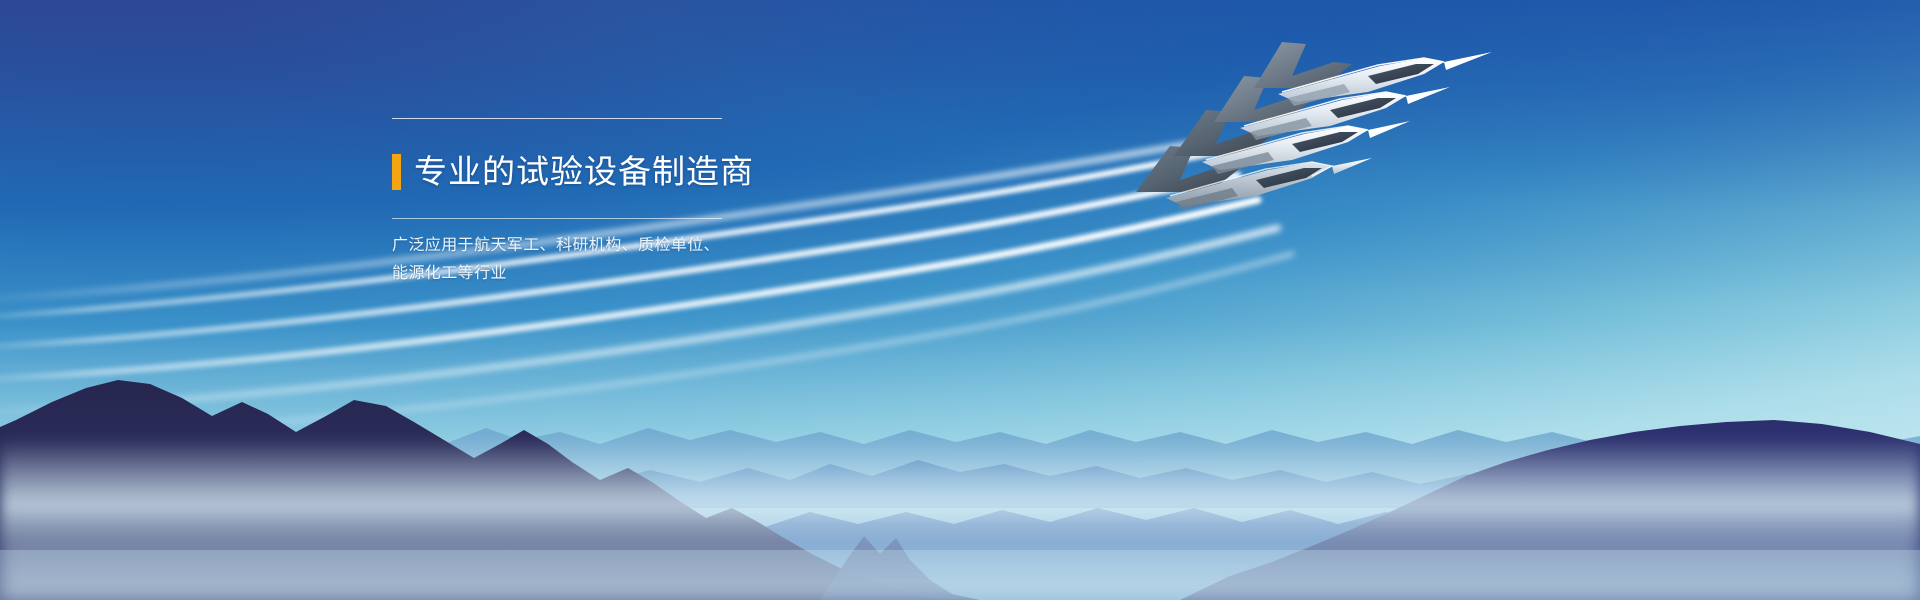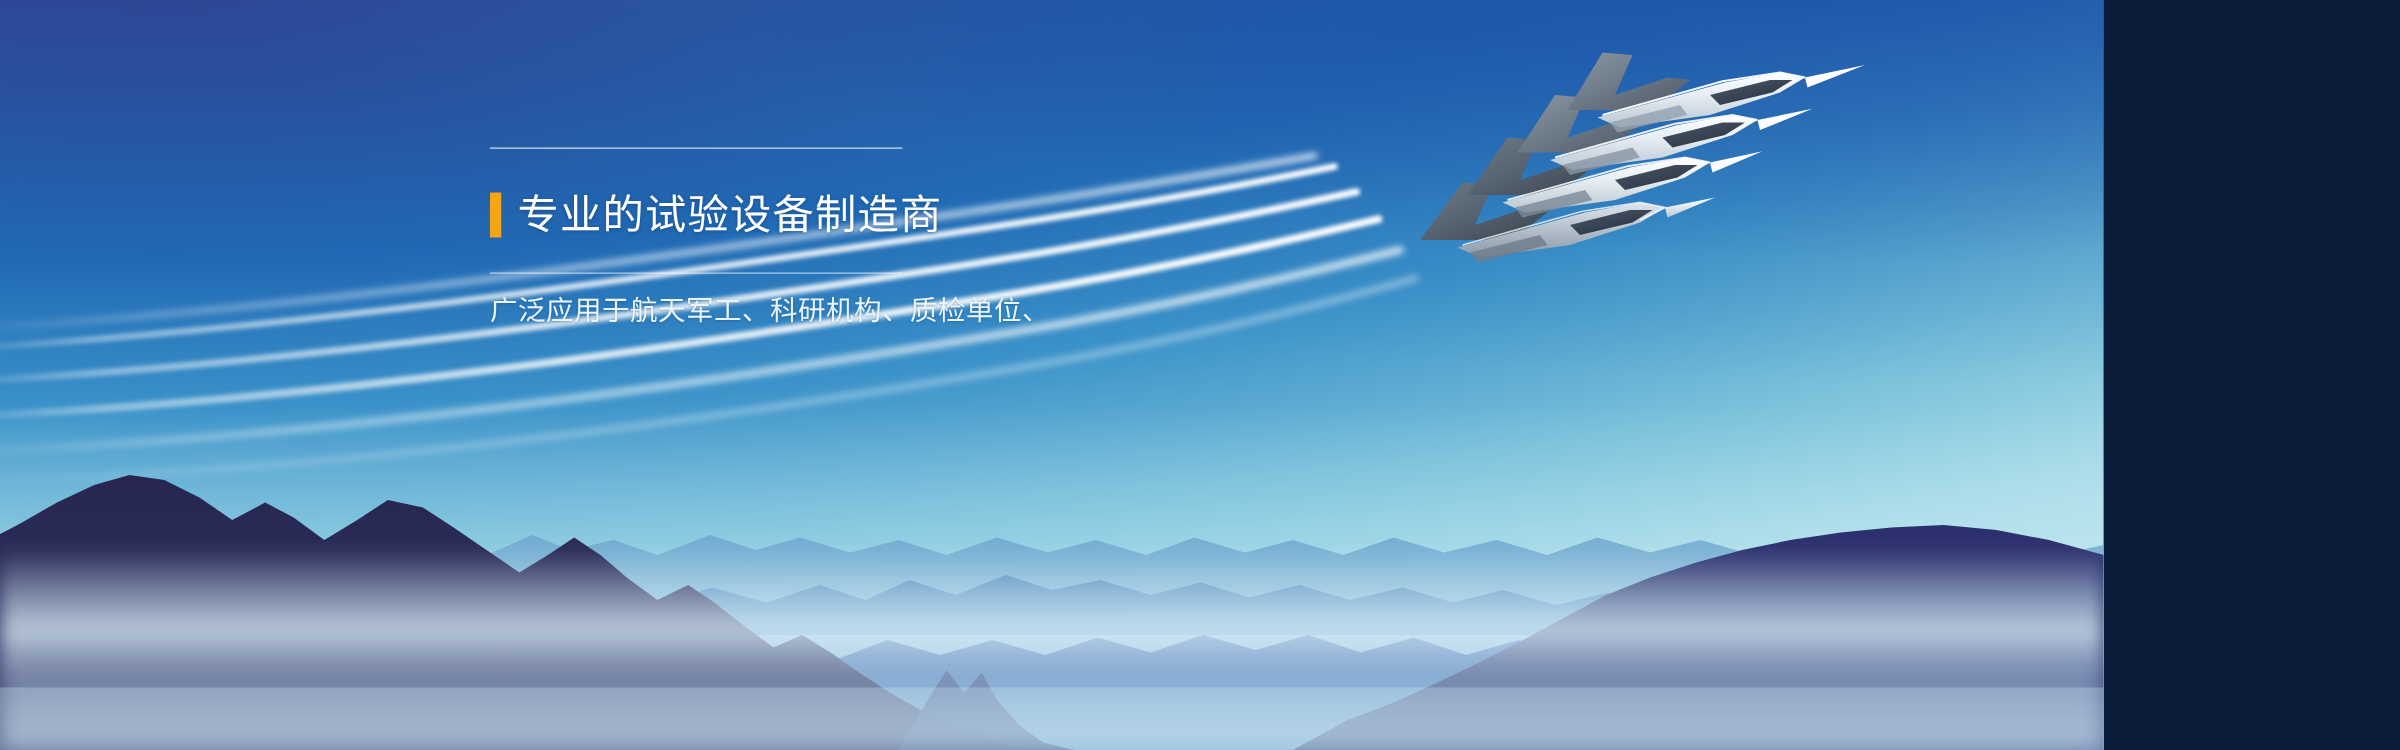--- a/index.html
+++ b/index.html
@@ -3,21 +3,21 @@
 <meta charset="utf-8">
 <title>Banner</title>
 <style>
   html, body {
     margin: 0;
     padding: 0;
     background: #0b1b3a;
   }
   #banner {
     position: relative;
-    width: 1683px;
+    width: 1920px;
     height: 600px;
     overflow: hidden;
     font-family: "DejaVu Sans", "Liberation Sans", sans-serif;
     user-select: none;
   }
 
   
   .sky {
     position: absolute;
     inset: 0;
@@ -134,21 +134,21 @@
     font-size: 33px;
     line-height: 1;
     letter-spacing: 1px;
     font-weight: 400;
     white-space: nowrap;
     text-shadow: 0 1px 3px rgba(10,35,80,0.35);
   }
   .sub {
     margin-top: 12px;
     color: #eaf4fb;
-    font-size: 22px;
+    font-size: 16px;
     line-height: 1.72;
     letter-spacing: 0.4px;
     text-shadow: 0 1px 2px rgba(10,35,80,0.28);
   }
   .sub div { white-space: nowrap; }
 </style>
 </head>
 <body>
 
 <div id="banner">
@@ -341,16 +341,17 @@
 
     <div class="headline-row">
       <span class="accent-bar"></span>
       <h1 class="headline">专业的试验设备制造商</h1>
     </div>
 
     <div class="rule bottom"></div>
 
     <div class="sub">
       <div>广泛应用于航天军工、科研机构、质检单位、</div>
+      <div>能源化工等行业</div>
     </div>
   </div>
 
 </div>
 
 </body></html>

